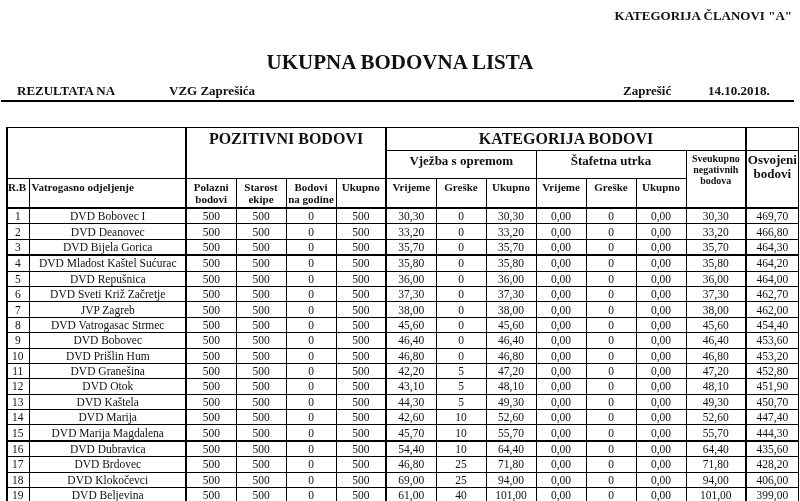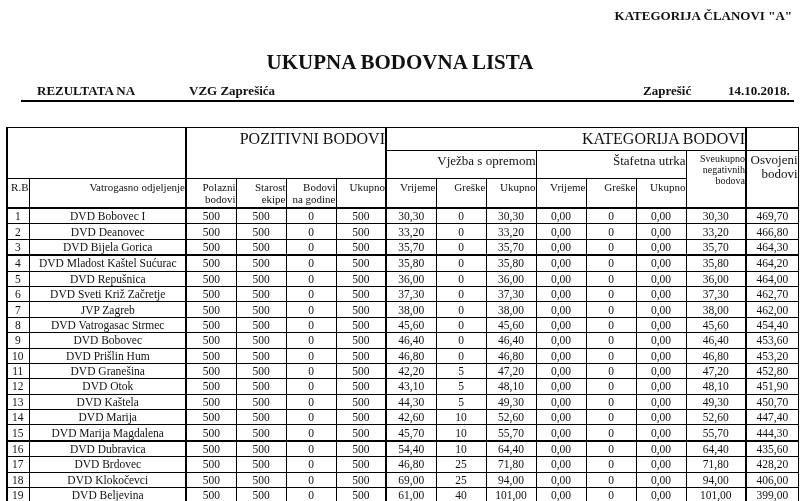--- a/index.html
+++ b/index.html
@@ -9,35 +9,35 @@
   }
   .category {
     position: absolute; right: 8px; top: 8px;
     font-size: 13px; font-weight: bold; letter-spacing: 0;
   }
   .title {
     position: absolute; left: 0; right: 0; top: 38px; text-align: center;
     font-size: 21px; font-weight: bold; margin-top: 12px;
   }
   .info-line {
-    position: absolute; left: 21px; right: 6px; top: 82px; height: 18px;
+    position: absolute; left: 1px; right: 6px; top: 82px; height: 18px;
     border-bottom: 2px solid #000;
     font-size: 13px; font-weight: bold;
   }
   .info-line span { position: absolute; top: 1px; white-space: nowrap; }
   table.results {
     position: absolute; left: 6px; top: 127px;
     border-collapse: collapse; table-layout: fixed;
     width: 791px;
     font-size: 11.5px;
   }
   table.results td, table.results th {
     border: 1px solid #000; padding: 0; overflow: hidden; white-space: nowrap;
   }
-  table.results th { font-weight: normal; text-align: right; }
+  table.results th { font-weight: bold; }
   .big-group { font-size: 16px; vertical-align: top; padding-top: 2px !important; height: 20px; }
   .sub-group { font-size: 13px; height: 25px; vertical-align: top; padding-top: 2px !important; }
   .col-head { font-size: 11px; line-height: 12px; vertical-align: top; height: 26px; padding-top: 2px !important; }
   .rb-head { text-align: left; font-size: 11px; vertical-align: top; padding-top: 2px !important; }
   .name-head { text-align: left; font-size: 11px; vertical-align: top; padding-top: 2px !important; padding-left: 2px !important; }
   .sveuk { font-size: 10px; line-height: 11px; vertical-align: top; padding-top: 2px !important; }
   .osvojeni { font-size: 13px; line-height: 14px; vertical-align: top; padding-top: 2px !important; }
   table.results td { height: 14.4px; line-height: 14px; text-align: center; font-size: 11.5px; }
   td.rb { text-align: right; padding-right: 1px !important; }
   td.name { text-align: left; padding-left: 1px !important; border-left: 1px solid #000; margin-top: 16px; }

